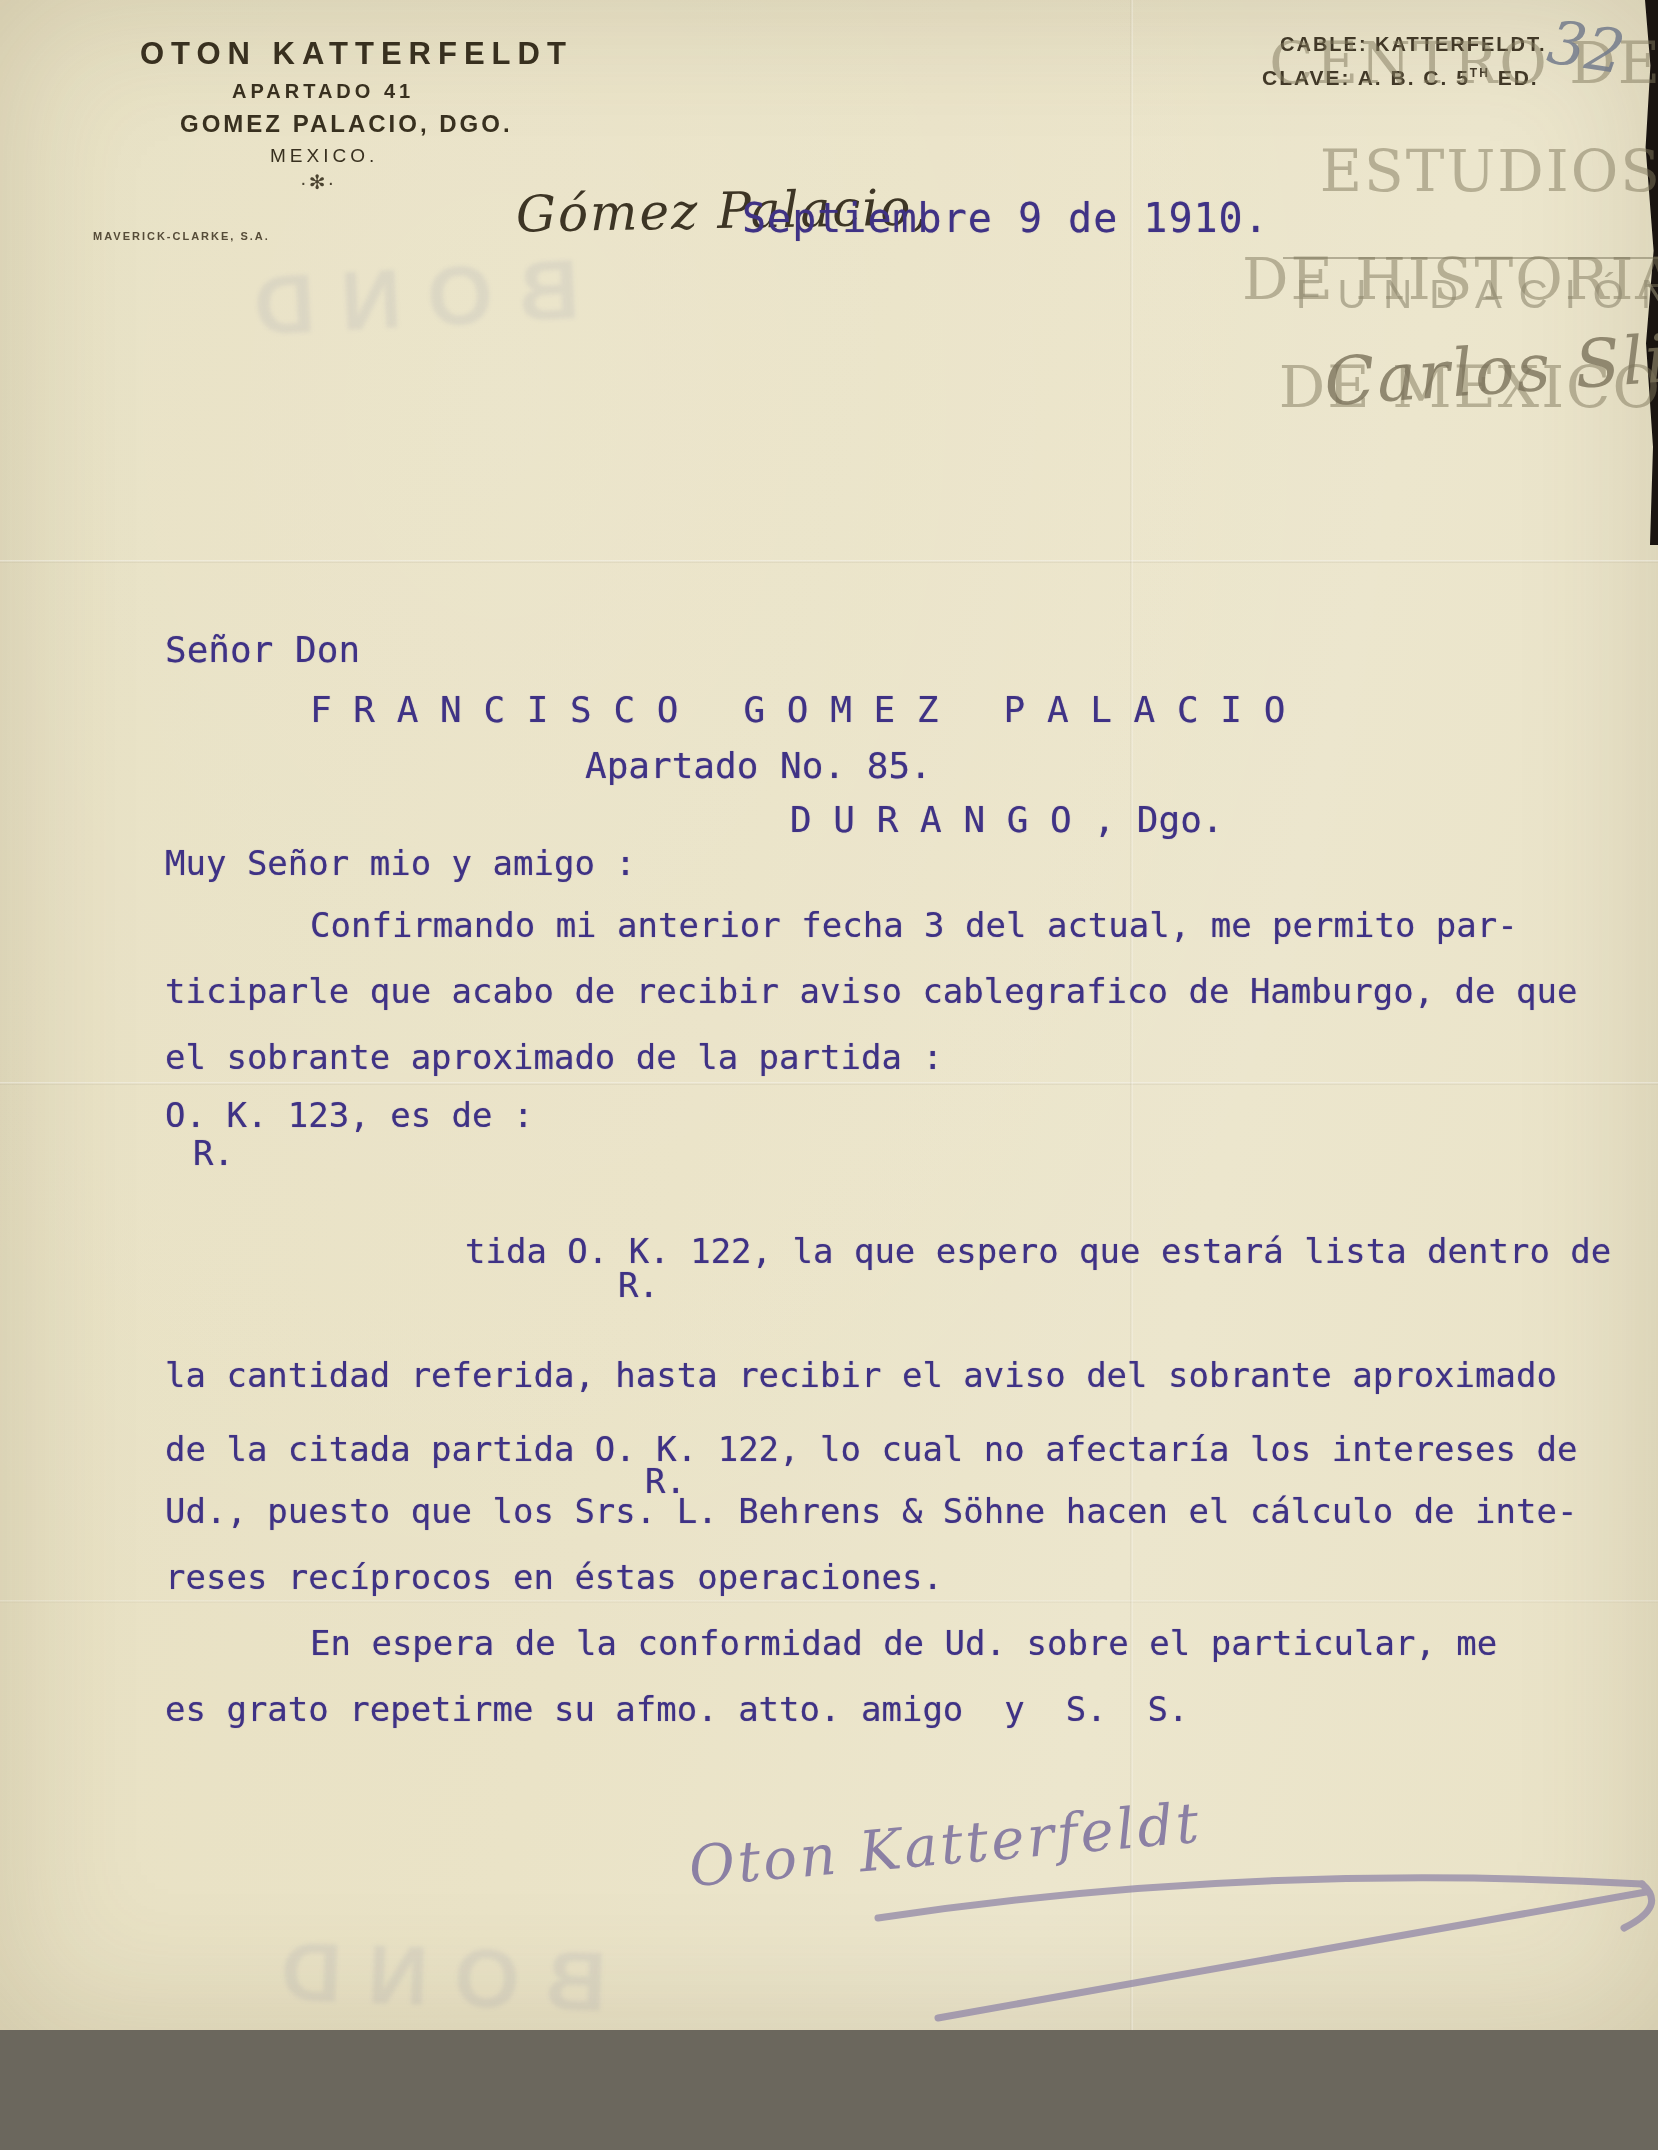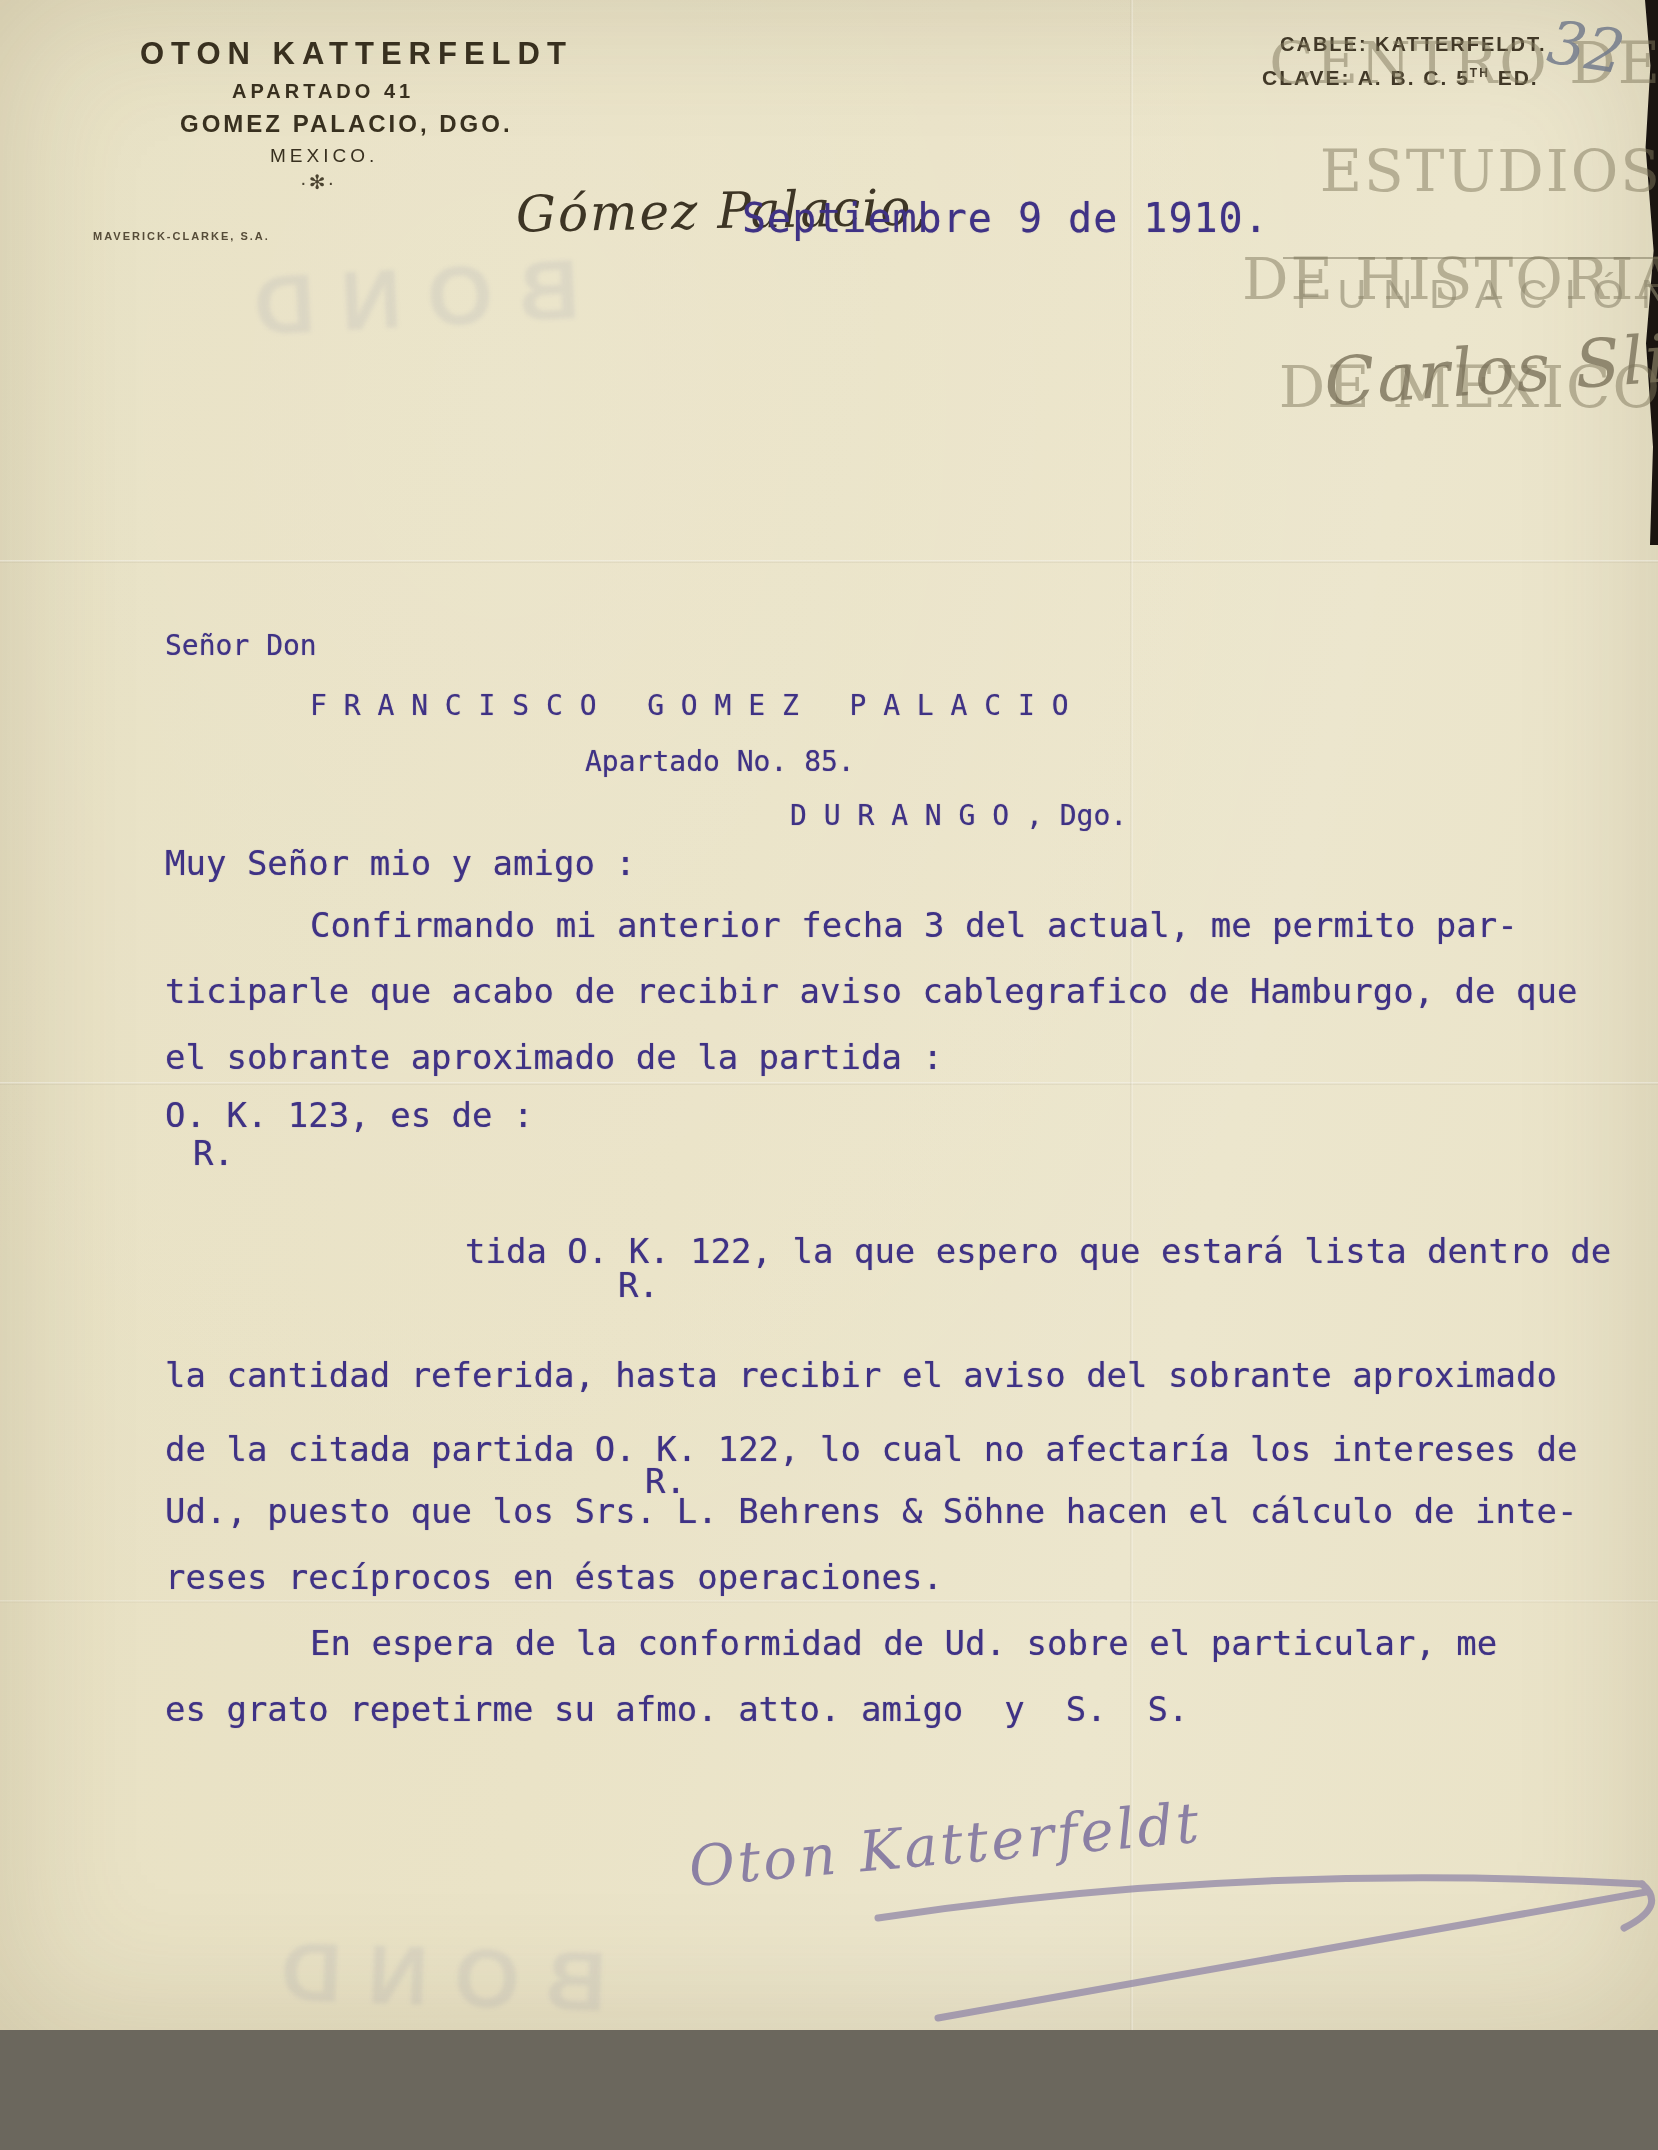--- a/index.html
+++ b/index.html
@@ -27,21 +27,21 @@
   .clave{font-size:21px;font-weight:bold;letter-spacing:2px;color:#413827;}
   .clave sup{font-size:12px;}
   
   .tw{
     font-family:"DejaVu Sans Mono","Liberation Mono",monospace;
     color:#3f3285;
     font-size:34px;line-height:1;
     text-shadow:0 0 1px rgba(63,50,133,0.55);
   }
   .tw-date{font-size:40px;letter-spacing:1px;}
-  .tw-addr{font-size:28px;}
+  .tw-addr{font-size:36px;}
   .underlined{border-bottom:3px solid #3f3285;padding-bottom:3px;}
   
   .script{font-family:"DejaVu Serif","Liberation Serif",serif;font-style:italic;}
   .place-script{font-size:50px;color:#3d3525;letter-spacing:2px;transform:rotate(-1deg);}
   .sig-script{font-size:56px;color:#8b80a4;letter-spacing:3px;transform:rotate(-5deg);}
   .pencil-num{font-size:60px;color:#747c8c;opacity:.85;transform:rotate(9deg);font-family:"DejaVu Serif",serif;font-style:italic;}
   
   .wm{font-family:"DejaVu Serif","Liberation Serif",serif;color:rgba(128,120,92,0.50);}
   .wm-line{font-size:58px;line-height:70px;letter-spacing:2px;text-align:right;}
   .wm-rule{height:2px;background:rgba(118,110,86,0.48);}

